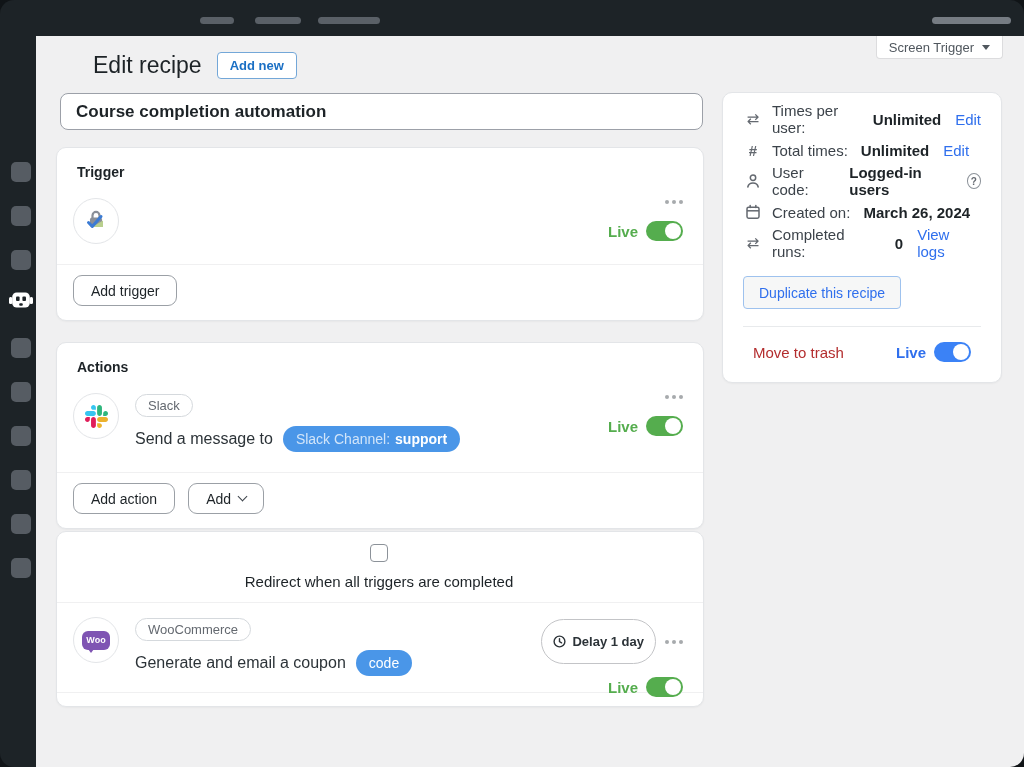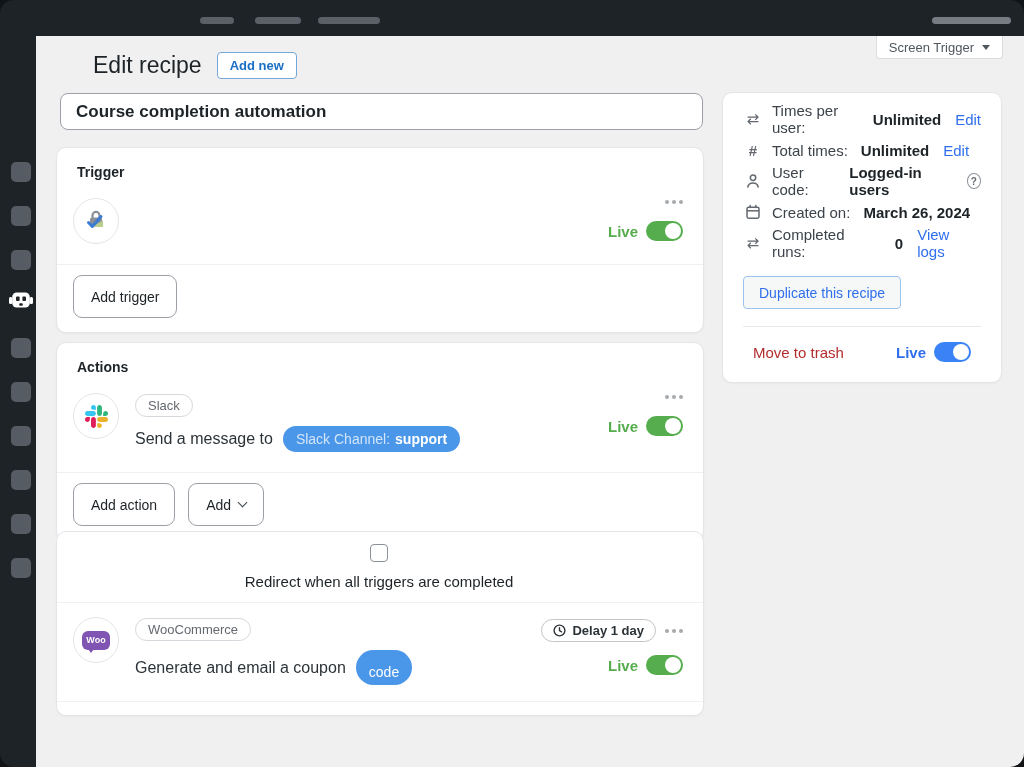--- a/index.html
+++ b/index.html
@@ -48,47 +48,47 @@
   .avatar { width:46px; height:46px; border-radius:50%; border:1px solid #e3e5e8; background:#fff;
     display:flex; align-items:center; justify-content:center; flex:0 0 auto; }
   .item-body { display:flex; flex-direction:column; gap:9px; padding-top:1px; }
   .int-pill { align-self:flex-start; border:1px solid #d5d9dd; border-radius:999px; background:#fff;
     padding:3px 12px; font-size:13px; color:#646970; }
   .sentence { display:flex; align-items:center; gap:10px; font-size:16px; color:#2c3338; }
   .token { display:inline-flex; gap:5px; align-items:center; background:#4a96e8; border-radius:999px;
     padding:5px 13px; font-size:14px; cursor:pointer; }
   .token .t-label { color:rgba(255,255,255,.75); }
   .token .t-value { color:#fff; font-weight:700; }
-  .token .t-value.plain { font-weight:400;margin-top:9px; }
+  .token .t-value.plain { font-weight:400; }
 
   .item-right { position:absolute; right:20px; top:16px; display:flex; flex-direction:column; align-items:flex-end; gap:13px; }
   .right-top { display:flex; align-items:center; gap:9px; }
   .dots { display:flex; gap:3px; cursor:pointer; padding:4px 0; }
   .dots i { width:4px; height:4px; border-radius:50%; background:#a7aaad; }
   .live-row { display:flex; align-items:center; gap:8px; }
   .live-text { font-size:15px; font-weight:700; color:#55ad4e; }
   .live-text.blue { color:#2f6fed; }
   .toggle { position:relative; width:37px; height:20px; border-radius:10px; background:#55ad4e; cursor:pointer; }
   .toggle.blue { background:#3b82f6; }
   .toggle .knob { position:absolute; top:2px; right:2px; width:16px; height:16px; border-radius:50%; background:#fff; }
 
   .divider { height:1px; background:#f0f0f1; }
   .card-foot { padding:10px 16px 14px 16px; display:flex; gap:13px; }
-  .btn-outline { display:flex; align-items:center; gap:8px; height:43px; padding:0 17px;
+  .btn-outline { display:flex; align-items:center; gap:8px; height:31px; padding:0 17px;
     border:1px solid #9ba0a6; border-radius:9px; background:#fff; font-size:14px; color:#1d2327; cursor:pointer;
     font-family:"Liberation Sans", sans-serif; }
   .chev { width:7px; height:7px; border-right:1.7px solid #3c434a; border-bottom:1.7px solid #3c434a;
     transform:rotate(45deg); margin-top:-4px; }
 
   .check-row { display:flex; align-items:center; gap:11px; padding:12px 16px 12px 14px;flex-direction:column; }
   .checkbox { width:18px; height:18px; border:1.5px solid #8c9299; border-radius:4px; background:#fff; cursor:pointer; flex:0 0 auto; }
   .check-label { font-size:15px; color:#1d2327; }
 
   .delay-pill { display:flex; align-items:center; gap:6px; border:1px solid #c3c4c7; border-radius:999px;
-    background:#fff; padding:3px 11px; font-size:13px; font-weight:700; color:#2c3338; cursor:pointer; }
+    background:#fff; padding:14px 11px; font-size:13px; font-weight:700; color:#2c3338; cursor:pointer; }
 
   .woo-logo { position:relative; width:28px; height:19px; background:#7f54b3; border-radius:6px;
     display:flex; align-items:center; justify-content:center; }
   .woo-logo::before { content:"Woo"; color:#fff; font-size:9px; font-weight:700; }
   .woo-logo::after { content:""; position:absolute; bottom:-3px; left:6px; width:0; height:0;
     border-left:3px solid transparent; border-right:3px solid transparent; border-top:4px solid #7f54b3; }
 
   
   .panel { position:absolute; left:686px; top:56px; width:280px; background:#fff; border:1px solid #e3e5e8;
     border-radius:10px; box-shadow:0 1px 2px rgba(0,0,0,.04); padding:16px 20px 14px 20px; }

